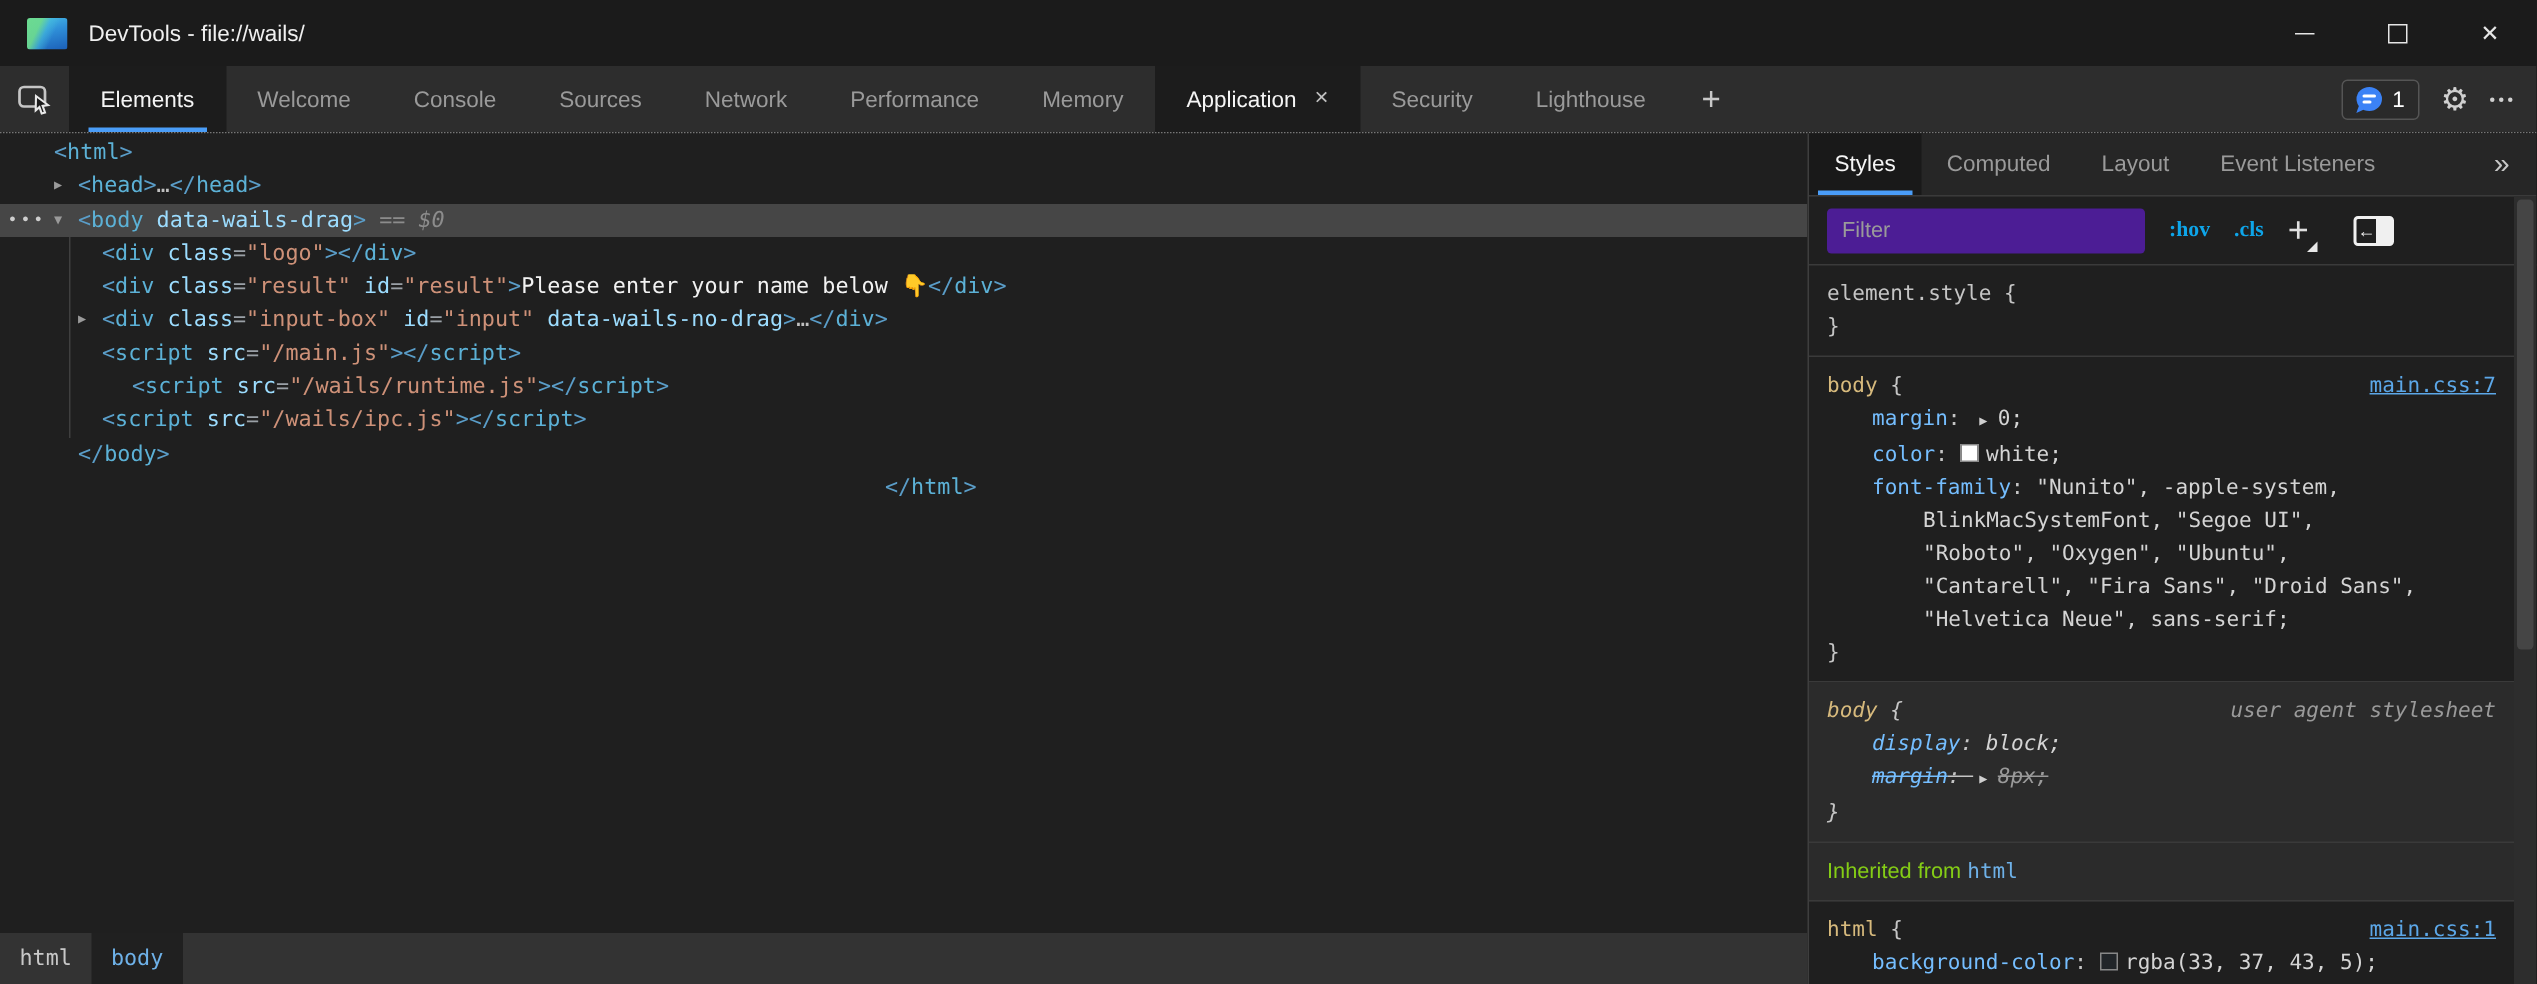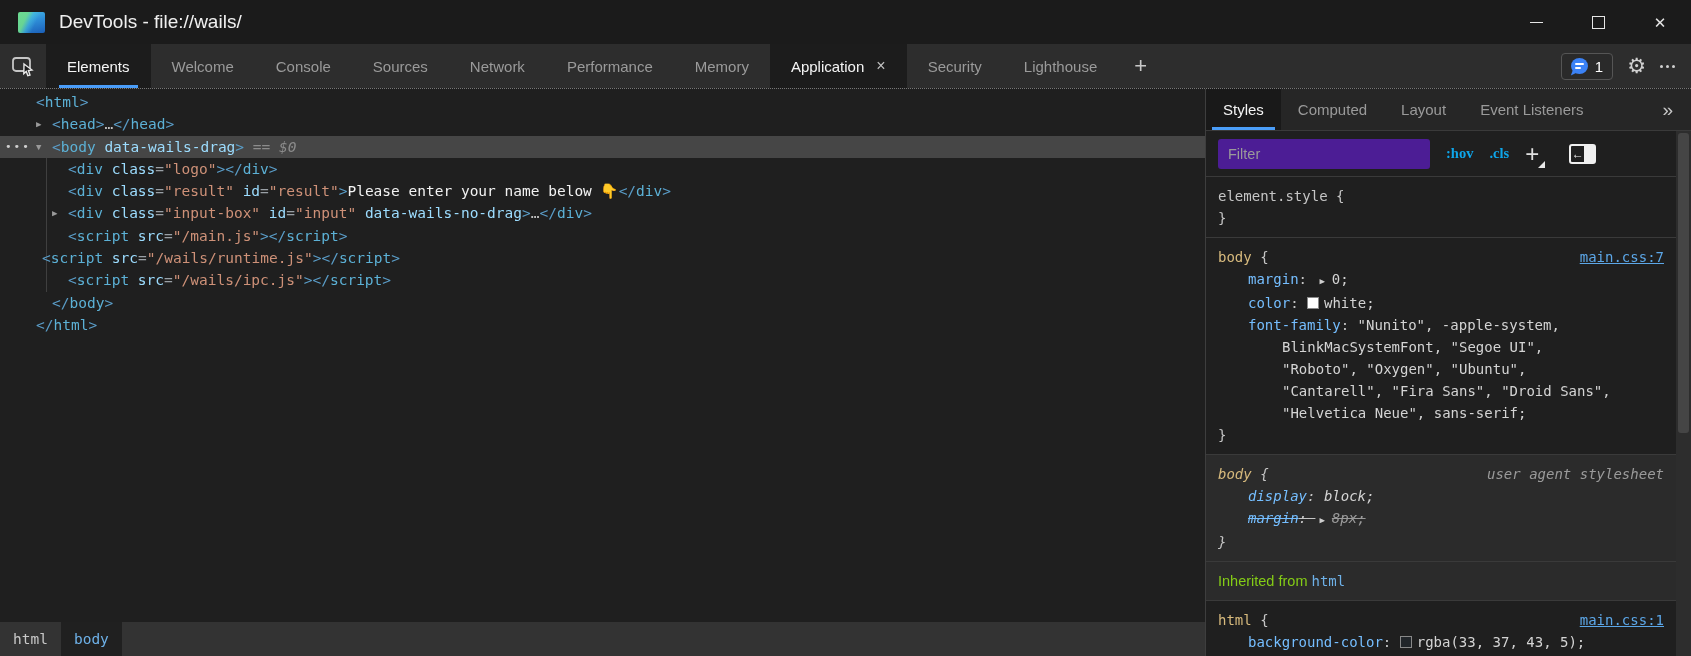--- a/index.html
+++ b/index.html
@@ -5,21 +5,21 @@
   * { box-sizing: border-box; margin: 0; padding: 0; }
   html,body { width:1691px; height:656px; overflow:hidden; }
   body { background:#1f1f1f; font-family:"Liberation Sans", sans-serif; color:#e8e8e8; }
 
   
   .titlebar { height:44px; background:#1b1b1b; display:flex; align-items:center; }
   .app-icon { width:27px; height:21px; margin:0 14px 0 18px; border-radius:2px;
     background:
       linear-gradient(115deg, rgba(110,220,140,.95) 0%, rgba(110,220,140,.9) 28%, rgba(70,190,220,.55) 45%, rgba(40,110,200,0) 62%),
       linear-gradient(165deg, #49c0e8 0%, #2f8fd8 45%, #1b5fb8 100%); }
-  .title-text { font-size:19px; color:#f0f0f0; }
+  .title-text { font-size:15px; color:#f0f0f0; }
   .win-controls { margin-left:auto; display:flex; height:100%; }
   .win-btn { width:62px; height:100%; display:flex; align-items:center; justify-content:center; color:#e6e6e6; }
   .glyph-min { width:13px; height:1px; background:#e6e6e6; display:block; }
   .glyph-max { width:13px; height:13px; border:1px solid #e6e6e6; display:block; }
   .glyph-close { font-size:15px; line-height:1; }
 
   
   .toolbar { height:44px; background:#2d2d2d; display:flex; align-items:stretch; }
   .inspect-btn { width:46px; display:flex; align-items:center; justify-content:center; }
   .tab { display:flex; align-items:center; padding:0 21px; font-size:15px; color:#9a9a9a; position:relative; white-space:nowrap; }
@@ -186,24 +186,24 @@
   <div class="elements-panel">
     <div class="dom-tree" id="dom-tree">
       <div class="guideline"></div>
     <div class="dom-row" style="padding-left: 36px;"><span class="tk-p">&lt;</span><span class="tk-t">html</span><span class="tk-p">&gt;</span></div>
         <div class="dom-row" style="padding-left: 52px;"><span class="dom-arrow" style="left: 36px;">▶</span><span class="tk-p">&lt;</span><span class="tk-t">head</span><span class="tk-p">&gt;</span><span class="tk-e">…</span><span class="tk-p">&lt;/</span><span class="tk-t">head</span><span class="tk-p">&gt;</span></div>
         <div class="dom-row selected" style="padding-left: 52px;"><span class="dom-gutter">•••</span><span class="dom-arrow" style="left: 36px;">▼</span><span class="tk-p">&lt;</span><span class="tk-t">body</span><span class="tk-x"> </span><span class="tk-a">data-wails-drag</span><span class="tk-p">&gt;</span><span class="tk-m"> == $0</span></div>
         <div class="dom-row" style="padding-left: 68px;"><span class="tk-p">&lt;</span><span class="tk-t">div</span><span class="tk-x"> </span><span class="tk-a">class</span><span class="tk-q">=</span><span class="tk-v">"logo"</span><span class="tk-p">&gt;</span><span class="tk-p">&lt;/</span><span class="tk-t">div</span><span class="tk-p">&gt;</span></div>
         <div class="dom-row" style="padding-left: 68px;"><span class="tk-p">&lt;</span><span class="tk-t">div</span><span class="tk-x"> </span><span class="tk-a">class</span><span class="tk-q">=</span><span class="tk-v">"result"</span><span class="tk-x"> </span><span class="tk-a">id</span><span class="tk-q">=</span><span class="tk-v">"result"</span><span class="tk-p">&gt;</span><span class="tk-x">Please enter your name below 👇</span><span class="tk-p">&lt;/</span><span class="tk-t">div</span><span class="tk-p">&gt;</span></div>
         <div class="dom-row" style="padding-left: 68px;"><span class="dom-arrow" style="left: 52px;">▶</span><span class="tk-p">&lt;</span><span class="tk-t">div</span><span class="tk-x"> </span><span class="tk-a">class</span><span class="tk-q">=</span><span class="tk-v">"input-box"</span><span class="tk-x"> </span><span class="tk-a">id</span><span class="tk-q">=</span><span class="tk-v">"input"</span><span class="tk-x"> </span><span class="tk-a">data-wails-no-drag</span><span class="tk-p">&gt;</span><span class="tk-e">…</span><span class="tk-p">&lt;/</span><span class="tk-t">div</span><span class="tk-p">&gt;</span></div>
         <div class="dom-row" style="padding-left: 68px;"><span class="tk-p">&lt;</span><span class="tk-t">script</span><span class="tk-x"> </span><span class="tk-a">src</span><span class="tk-q">=</span><span class="tk-v">"/main.js"</span><span class="tk-p">&gt;</span><span class="tk-p">&lt;/</span><span class="tk-t">script</span><span class="tk-p">&gt;</span></div>
-        <div class="dom-row" style="padding-left: 42px;"><span class="tk-p">&lt;</span><span class="tk-t">script</span><span class="tk-x"> </span><span class="tk-a">src</span><span class="tk-q">=</span><span class="tk-v">"/wails/runtime.js"</span><span class="tk-p">&gt;</span><span class="tk-p">&lt;/</span><span class="tk-t">script</span><span class="tk-p">&gt;</span></div>
+        <div class="dom-row" style="padding-left: 88px;"><span class="tk-p">&lt;</span><span class="tk-t">script</span><span class="tk-x"> </span><span class="tk-a">src</span><span class="tk-q">=</span><span class="tk-v">"/wails/runtime.js"</span><span class="tk-p">&gt;</span><span class="tk-p">&lt;/</span><span class="tk-t">script</span><span class="tk-p">&gt;</span></div>
         <div class="dom-row" style="padding-left: 68px;"><span class="tk-p">&lt;</span><span class="tk-t">script</span><span class="tk-x"> </span><span class="tk-a">src</span><span class="tk-q">=</span><span class="tk-v">"/wails/ipc.js"</span><span class="tk-p">&gt;</span><span class="tk-p">&lt;/</span><span class="tk-t">script</span><span class="tk-p">&gt;</span></div>
         <div class="dom-row" style="padding-left: 52px;"><span class="tk-p">&lt;/</span><span class="tk-t">body</span><span class="tk-p">&gt;</span></div>
-        <div class="dom-row" style="padding-left: 36px;"><span class="tk-p">&lt;/</span><span class="tk-t">html</span><span class="tk-p">&gt;</span></div>
+        <div class="dom-row" style="padding-left: 36px; text-align: center;"><span class="tk-p">&lt;/</span><span class="tk-t">html</span><span class="tk-p">&gt;</span></div>
       </div>
     <div class="breadcrumb" id="breadcrumb">
         <div class="crumb">html</div>
         <div class="crumb active">body</div>
       </div>
   </div>
 
   <div class="styles-panel">
     <div class="styles-tabs" id="styles-tabs">
         <div class="stab active">Styles</div>

